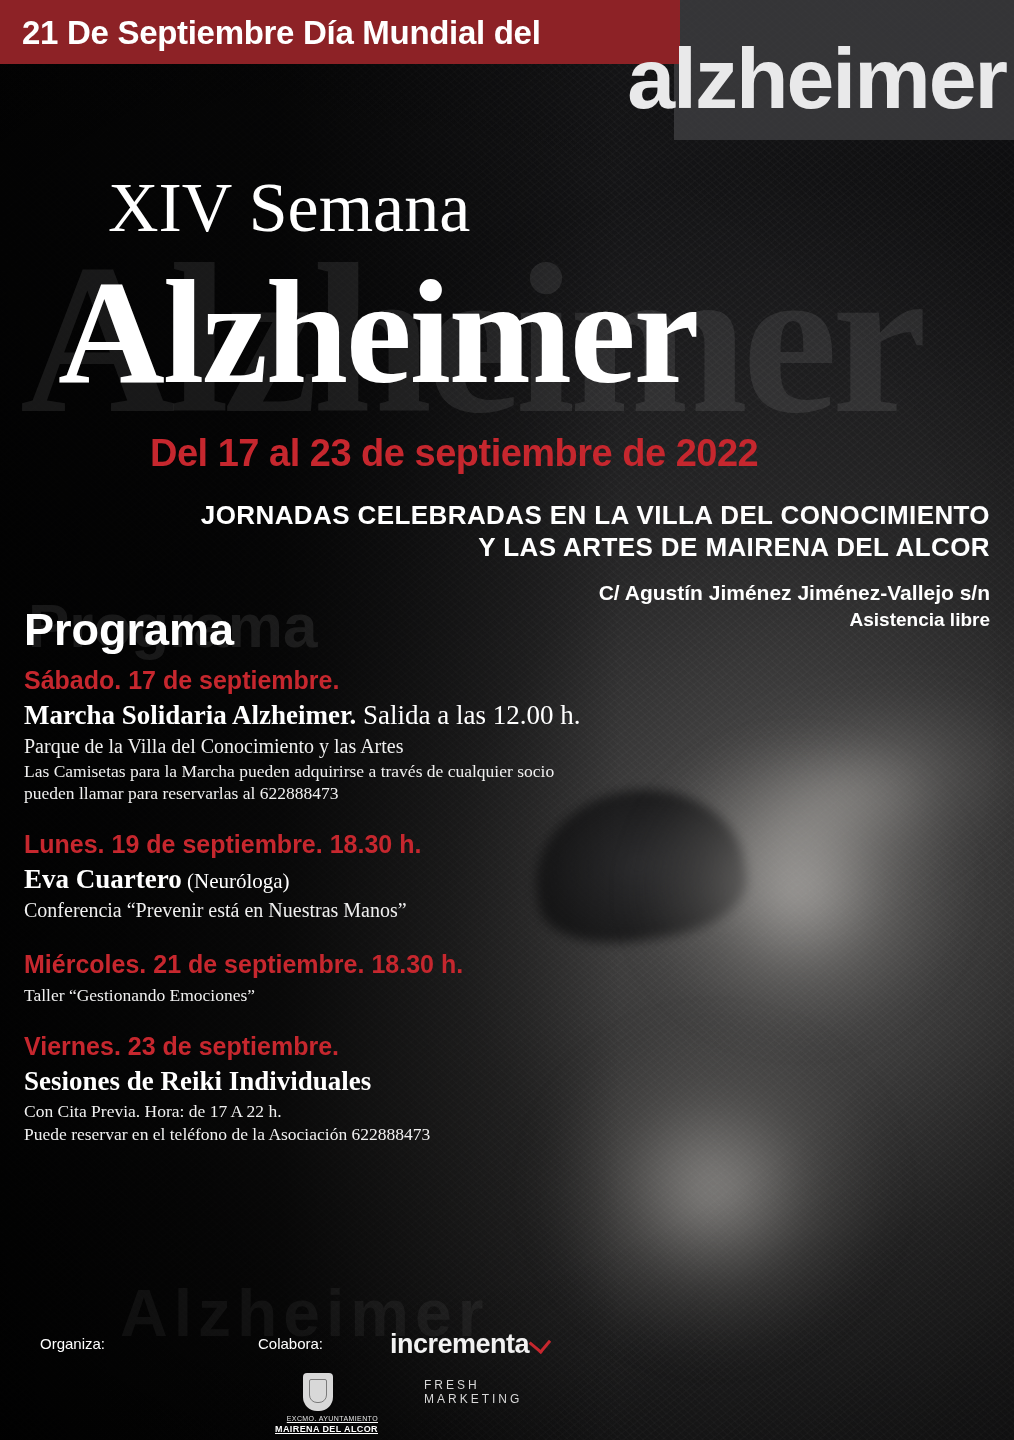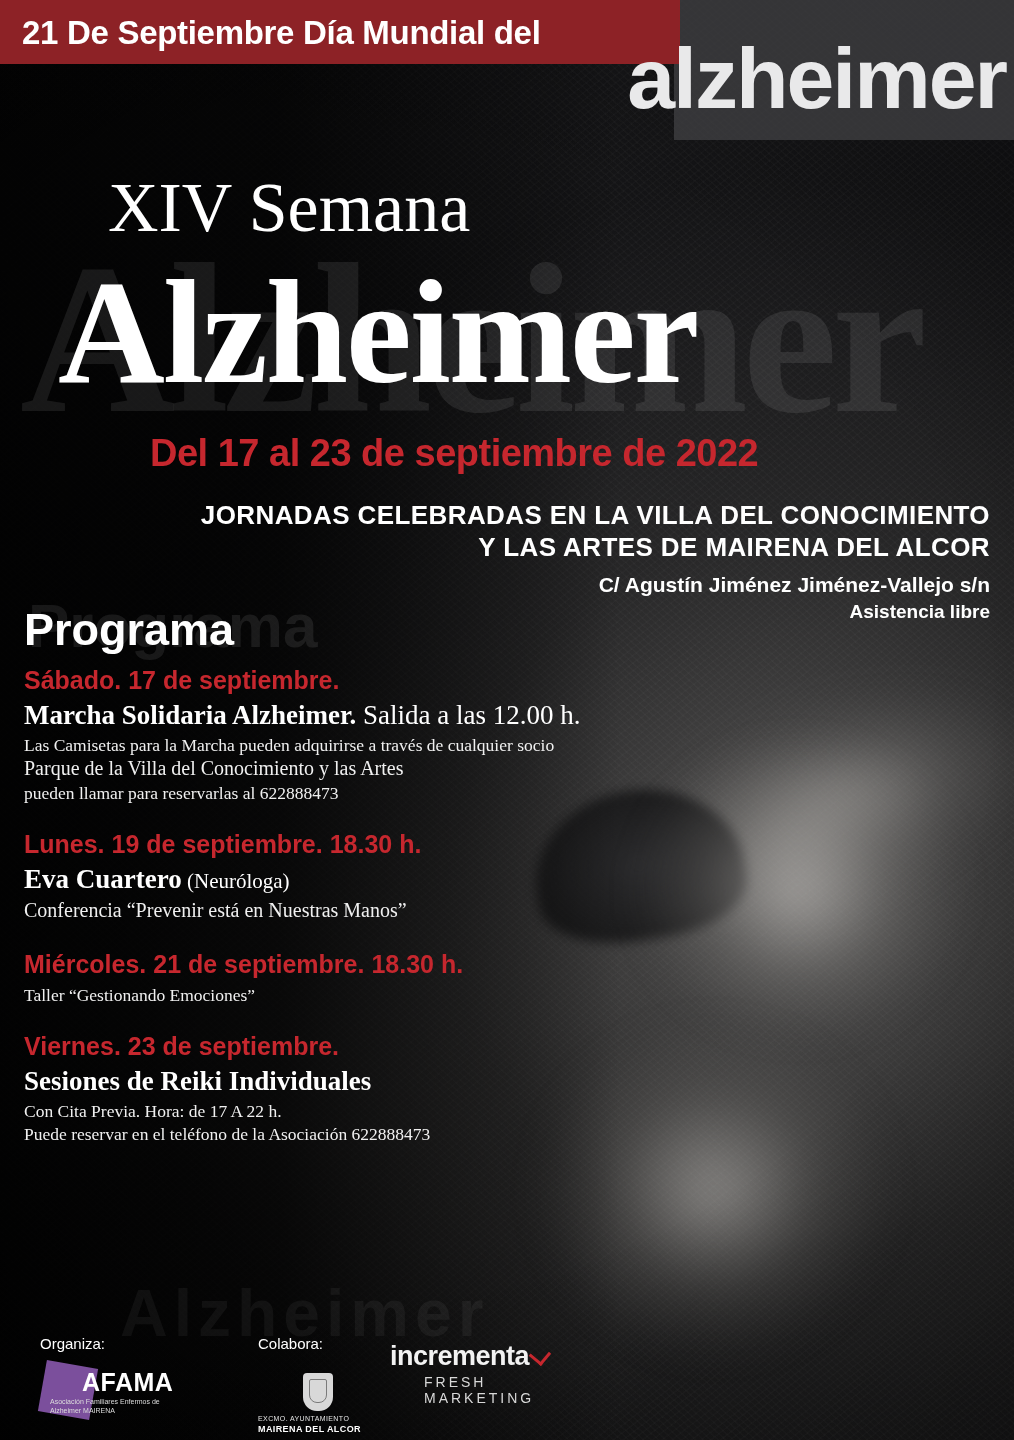--- a/index.html
+++ b/index.html
@@ -172,21 +172,21 @@
     font-size: 26px;
     font-weight: bold;
     color: #ffffff;
     letter-spacing: 0.4px;
     line-height: 1.22;
   }
   .venue-line3 {
     font-size: 21px;
     font-weight: bold;
     color: #ffffff;
-    margin-top: 10px;
+    margin-top: 18px;
   }
   .venue-line4 {
     font-size: 19px;
     font-weight: bold;
     color: #ffffff;
     margin-top: 4px;
   }
 
   
   .programa-title {
@@ -259,21 +259,21 @@
     left: 8px; top: 38px;
     font-size: 7px;
     color: #ddd;
     line-height: 1.25;
     width: 140px;
   }
 
   .ayto-logo {
     position: absolute;
     left: 258px; bottom: 6px;
-    width: 120px; text-align: left;
+    width: 120px; text-align: right; text-decoration: underline;
   }
   .shield {
     width: 30px; height: 38px;
     margin: 0 auto 4px;
     background: #d8d8d8;
     border-radius: 4px 4px 14px 14px;
     position: relative;
   }
   .shield:before {
     content: "";
@@ -290,24 +290,24 @@
     left: 390px; bottom: 34px;
     width: 180px;
   }
   .inc-main {
     font-size: 27px;
     font-weight: bold;
     color: #f2f2f2;
     letter-spacing: -0.5px;
   }
   .inc-sub {
-    font-size: 14px;
+    font-size: 12px;
     color: #d8d8d8;
     letter-spacing: 3px;
-    margin-top: 2px;
+    margin-top: 18px;
     margin-left: 34px;
   }
   .inc-tick {
     display: inline-block;
     width: 13px; height: 13px;
     border-right: 3px solid #c6272e;
     border-bottom: 3px solid #c6272e;
     transform: rotate(40deg) translateY(-3px);
     margin-left: 1px;
   }
@@ -348,22 +348,22 @@
 
   <div class="programa-title">Programa</div>
 
   <div class="program">
 
     <div class="blk">
       <div class="blk-date">Sábado. 17 de septiembre.</div>
       <div class="blk-head">
         <span class="b">Marcha Solidaria Alzheimer.</span><span> Salida a las 12.00 h.</span>
       </div>
+      <div class="blk-line">Parque de la Villa del Conocimiento y las Artes</div>
       <div class="blk-line sm">Las Camisetas para la Marcha pueden adquirirse a través de cualquier socio</div>
-      <div class="blk-line">Parque de la Villa del Conocimiento y las Artes</div>
       <div class="blk-line sm">pueden llamar para reservarlas al 622888473</div>
     </div>
 
     <div class="blk">
       <div class="blk-date">Lunes. 19 de septiembre. 18.30 h.</div>
       <div class="blk-head">
         <span class="b">Eva Cuartero</span><span class="small"> (Neuróloga)</span>
       </div>
       <div class="blk-line">Conferencia “Prevenir está en Nuestras Manos”</div>
     </div>
@@ -381,25 +381,20 @@
       <div class="blk-line sm">Con Cita Previa. Hora: de 17 A 22 h.</div>
       <div class="blk-line sm">Puede reservar en el teléfono de la Asociación 622888473</div>
     </div>
 
   </div>
 
   <div class="footer">
     <div class="f-label organiza-label">Organiza:</div>
     <div class="f-label colabora-label">Colabora:</div>
 
-    <div class="afama-logo">
-      <div class="afama-sq"></div>
-      <div class="afama-txt">AFAMA</div>
-      <div class="afama-sub">Asociación Familiares Enfermos de Alzheimer MAIRENA</div>
-    </div>
 
     <div class="ayto-logo">
       <div class="shield"></div>
       <div class="ayto-t1">EXCMO. AYUNTAMIENTO</div>
       <div class="ayto-t2">MAIRENA DEL ALCOR</div>
     </div>
 
     <div class="incrementa">
       <div class="inc-main"><span>incrementa</span><span class="inc-tick"></span></div>
       <div class="inc-sub">FRESH MARKETING</div>

